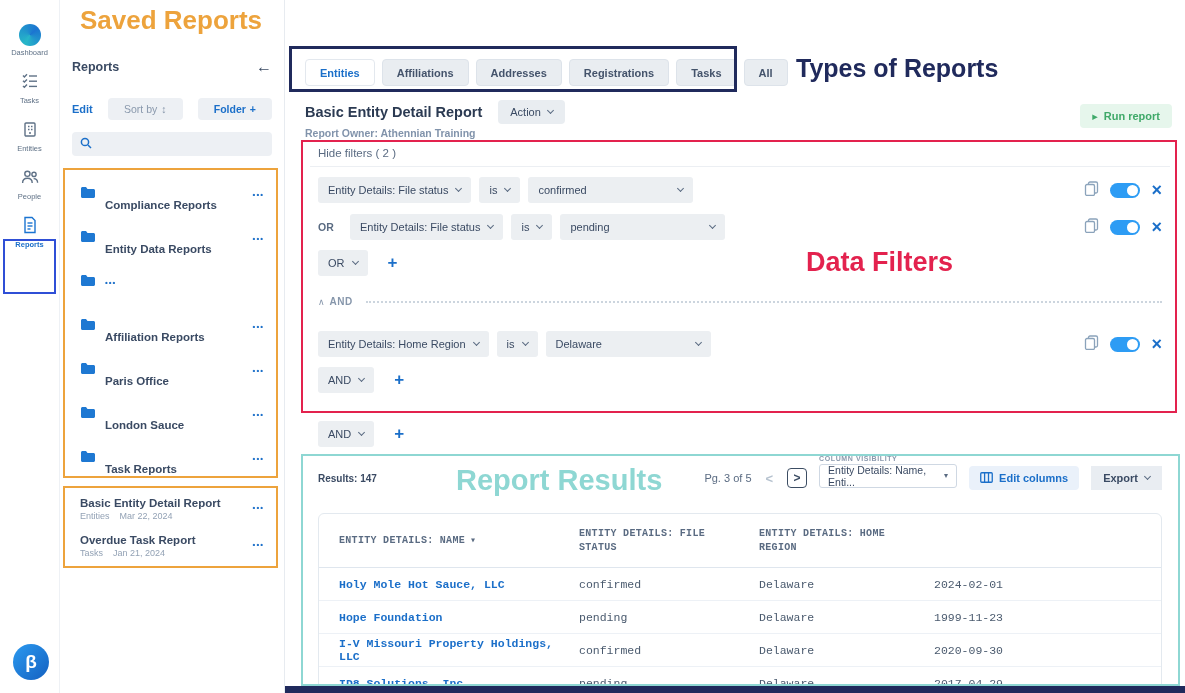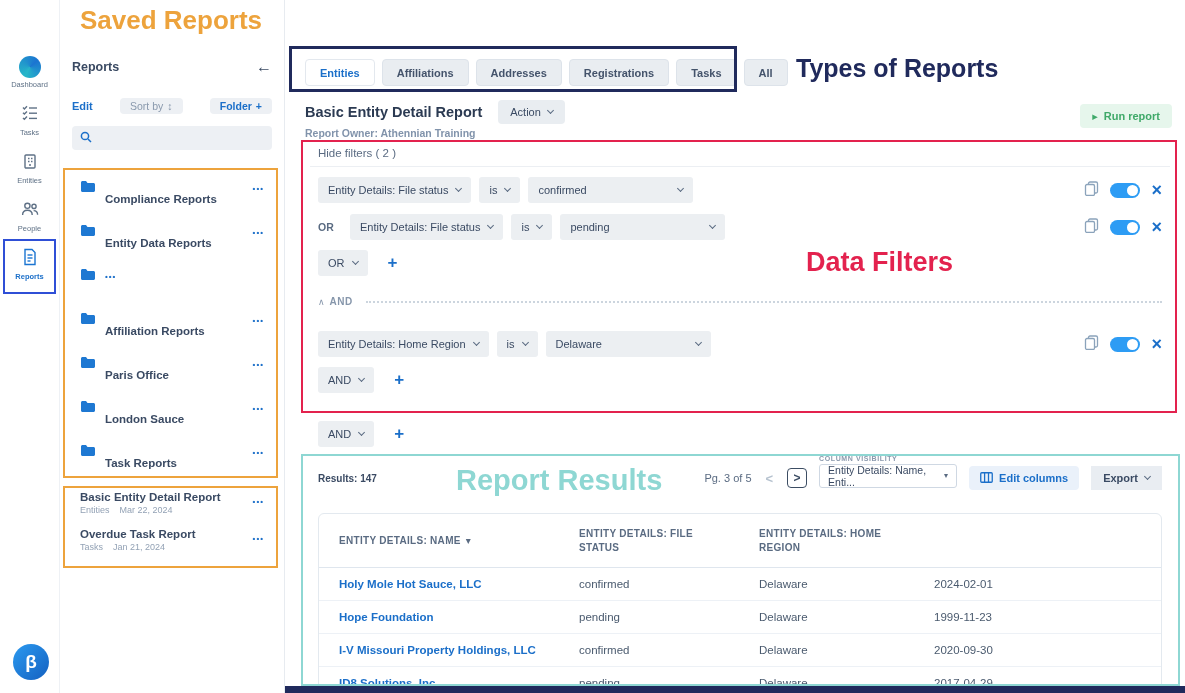--- a/index.html
+++ b/index.html
@@ -4,39 +4,39 @@
 <style>
   * { box-sizing: border-box; margin: 0; padding: 0; }
   html,body { background:#fff; }
   body { font-family: "Liberation Sans", "DejaVu Sans", sans-serif; }
   .root { position:relative; width:1185px; height:693px; background:#fff; overflow:hidden; }
   [data-interactable="true"] { cursor:pointer; }
 
   
   .iconbar { position:absolute; left:0; top:0; width:60px; height:100%; background:#fff;
              border-right:1px solid #eef1f5; display:flex; flex-direction:column; align-items:center;
-             padding-top:56px; gap:12px; }
+             padding-top:24px; gap:12px; }
   .rail-item { display:flex; flex-direction:column; align-items:center; gap:2px; width:100%; height:36px; }
   .rail-label { font-size:7.5px; color:#5f7186; }
   .rail-item.active .rail-label { color:#1b6fc9; font-weight:bold; }
   .logo-circle { width:22px; height:22px; border-radius:50%;
                  background: conic-gradient(from 210deg, #27b7c8, #1b74d1 55%, #27b7c8); }
   .bottom-logo { position:absolute; left:13px; bottom:13px; width:36px; height:36px; border-radius:50%;
                  background: linear-gradient(135deg,#2b9af0,#1460c0); color:#fff; font-size:19px;
                  display:flex; align-items:center; justify-content:center; font-weight:bold; }
 
   
   .panel { position:absolute; left:60px; top:0; width:225px; height:100%; background:#fff;
            border-right:1px solid #e7ebf0; padding:0 12px; }
   .panel-header { margin-top:58px; display:flex; justify-content:space-between; align-items:center; }
   .panel-title { font-size:12.5px; font-weight:bold; color:#3a4a63; }
   .back-arrow { font-size:16px; color:#3a4a63; }
   .panel-buttons { margin-top:22px; display:flex; align-items:center; justify-content:space-between; }
   .btn-edit { background:none; border:none; color:#1b6fc9; font-size:11px; font-weight:bold; font-family:inherit; }
-  .pill-btn { background:#edf0f4; border:none; border-radius:4px; height:16px; padding:0 10px;
+  .pill-btn { background:#edf0f4; border:none; border-radius:4px; height:22px; padding:0 16px;
               font-size:10.5px; color:#8a99ad; font-family:inherit; display:inline-flex; align-items:center; gap:4px; }
   .pill-btn.folder { color:#1b6fc9; font-weight:bold; }
   .search-box { margin-top:12px; height:24px; background:#edf0f4; border-radius:4px;
                 display:flex; align-items:center; padding:0 8px; gap:6px; }
   .folder-list { margin-top:16px; }
   .folder-item { height:44px; display:flex; align-items:center; gap:9px; padding:0 8px; }
   .folder-name { flex:1; font-size:11.5px; color:#3a4a63; font-weight:bold;margin-top:22px; }
   .dots { color:#1b6fc9; font-size:8px; letter-spacing:1px; font-weight:bold; }
   .saved-list { margin-top:10px; }
   .saved-item { padding:7px 8px 6px 8px; display:flex; align-items:flex-start; }
@@ -104,21 +104,21 @@
   .tri { font-size:8px; color:#5a6b82; }
   .btn-editcols { background:#eaf1fa; border:none; border-radius:4px; height:24px; padding:0 11px;
                   font-size:11px; font-weight:bold; color:#1b6fc9; font-family:inherit;
                   display:inline-flex; align-items:center; gap:6px; }
   .btn-export { background:#e9edf2; border:none; border-radius:0; height:24px; padding:0 12px;
                 font-size:11px; font-weight:bold; color:#3a4a63; font-family:inherit;
                 display:inline-flex; align-items:center; gap:7px; }
 
   .table { position:absolute; left:33px; top:513px; width:844px; background:#fff;
            border:1px solid #e3e9ef; border-radius:6px 6px 0 0; }
-  .thead, .trow { display:grid; grid-template-columns:240px 180px 175px 1fr; padding-left:20px; align-items:center; }
+  .thead, .trow { display:grid; grid-template-columns:240px 180px 175px 1fr; padding-left:20px; align-items:center;font-family:Liberation Mono, monospace; }
   .thead { height:54px; border-bottom:1px solid #dfe6ee; }
   .th { font-size:10px; font-weight:bold; color:#5a6b82; letter-spacing:0.3px; line-height:1.35;
         display:flex; align-items:center; gap:5px; }
   .th .wrap { display:inline-block; max-width:150px; }
   .trow { height:33px; border-bottom:1px solid #edf1f6; }
   .td { font-size:11.5px; color:#4a5a6e; }
   .td.link { color:#1b6fc9; font-weight:bold; }
 
   
   .overlay, .overlay * { pointer-events:none; }

